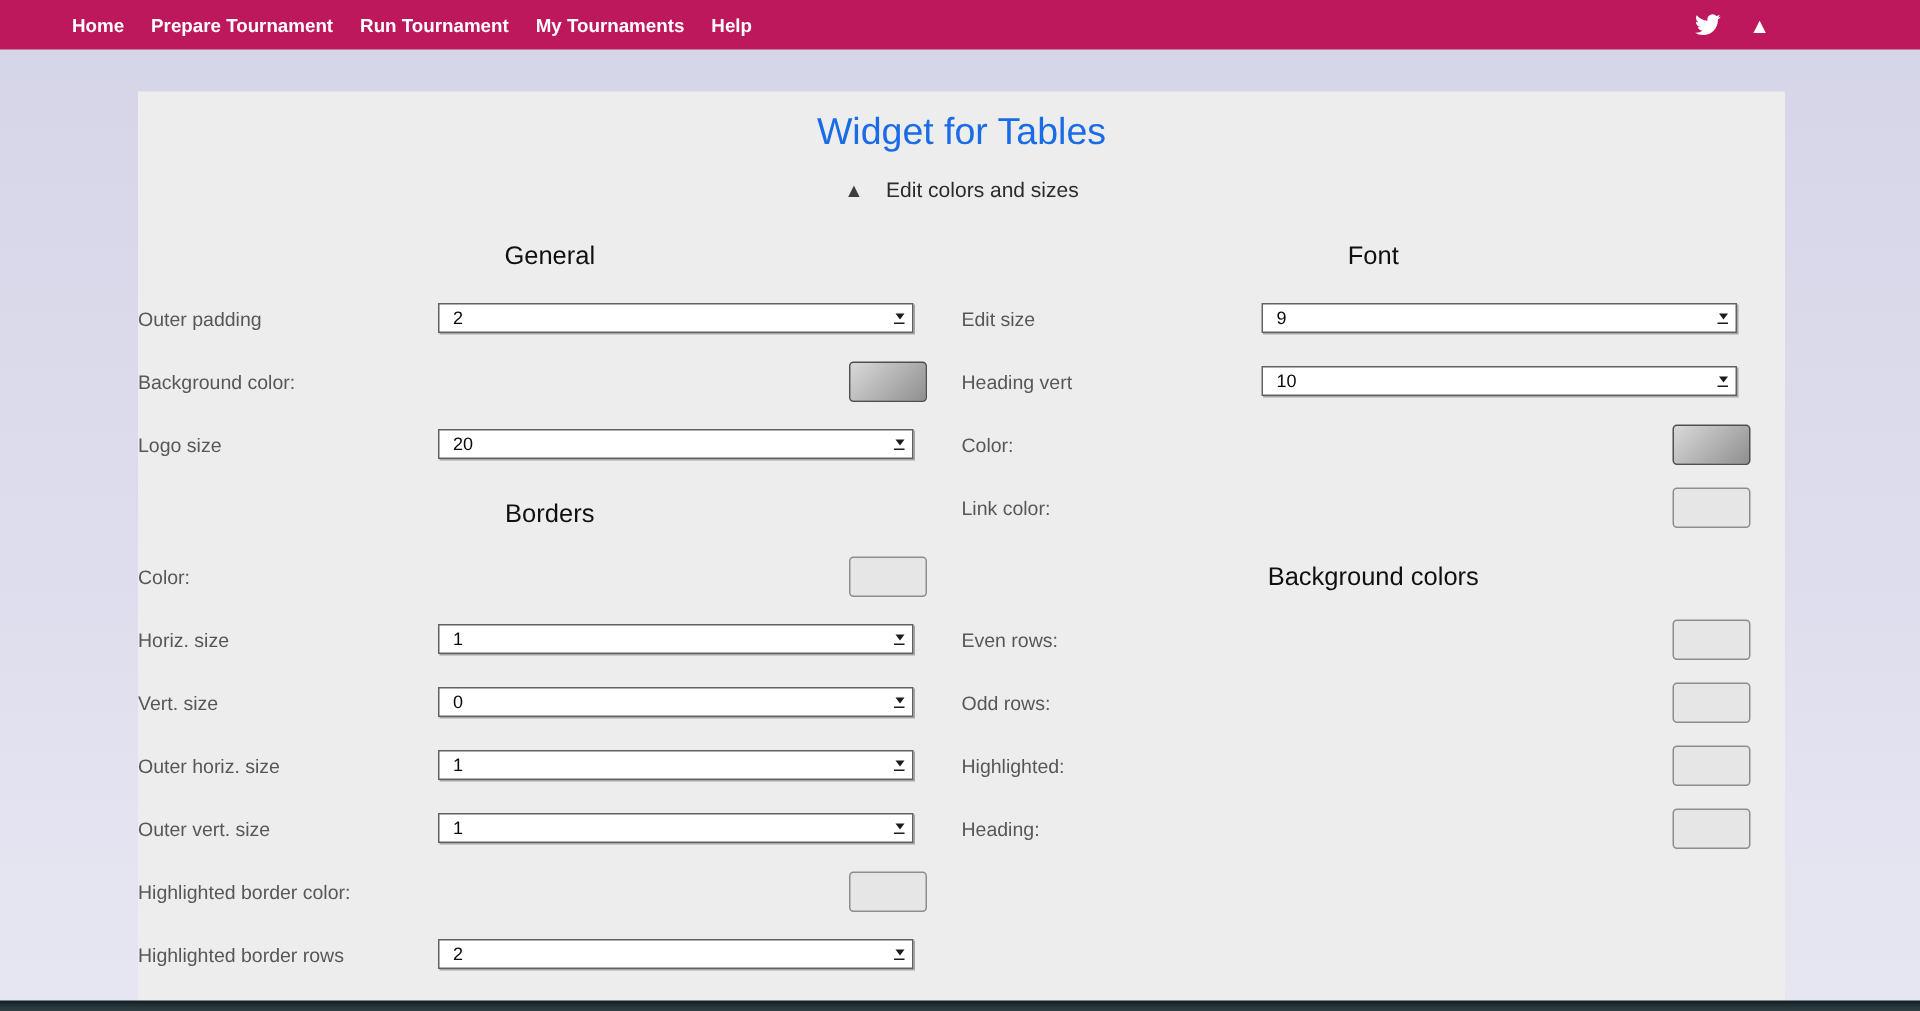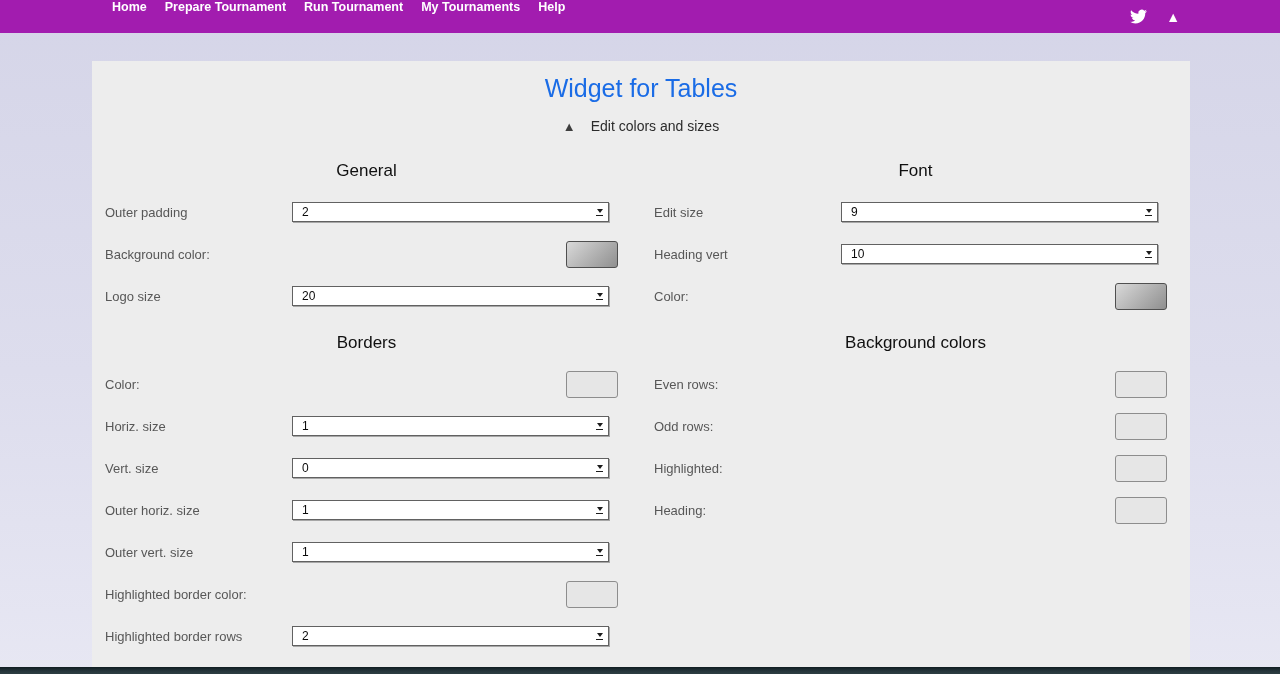--- a/index.html
+++ b/index.html
@@ -6,23 +6,23 @@
   html,body { width:1280px; height:674px; overflow:hidden; }
   body {
     font-family:"Liberation Sans", sans-serif;
     background:linear-gradient(180deg,#d5d5e8 0%,#dddded 55%,#e7e7f3 100%);
     position:relative;
   }
 
   
   .navbar {
     position:absolute; top:0; left:0; width:1280px; height:33px;
-    background:#a21caf;
-    display:flex; 
-    padding-left:112px; z-index:40;
+    background:#be185d;
+    display:flex; align-items:center;
+    padding-left:48px; z-index:40;
   }
   .nav-item {
     color:#fff; font-size:12.5px; font-weight:bold;
     margin-right:18px; cursor:pointer; white-space:nowrap;
   }
   .nav-right { margin-left:auto; display:flex; align-items:center; gap:17px; padding-right:100px; }
   .tw-icon { width:21px; height:17px; display:block; cursor:pointer; }
   .nav-collapse { color:#fff; font-size:14px; line-height:1; cursor:pointer; }
 
   
@@ -46,21 +46,21 @@
   .col { width:549px; }
 
   .section-heading {
     height:40px; line-height:40px; text-align:center;
     font-size:17px; font-weight:normal; color:#101010;
   }
   .section-heading.later { margin-top:6px; }
 
   .row { height:42px; display:flex; align-items:center; }
   .row-label {
-    width:200px; padding-left:13px;
+    width:200px; 
     font-size:13px; color:#575757; white-space:nowrap;
   }
 
   
   .select {
     width:317px; height:20px; background:#fff;
     border:1px solid #616161;
     box-shadow:1px 1px 0 rgba(110,110,110,.55);
     display:flex; align-items:center; cursor:pointer;
   }
@@ -280,20 +280,28 @@
 
       <div class="row">
         <span class="row-label">Color:</span>
         <button class="swatch raised">
           <span class="sw-inner">
             <span class="sw-fill" style="background: rgb(0, 0, 0);"></span>
           </span>
         </button>
       </div>
 
+      <div class="row">
+        <span class="row-label">Link color:</span>
+        <button class="swatch">
+          <span class="sw-inner">
+            <span class="sw-fill" style="background: rgb(26, 108, 230);"></span>
+          </span>
+        </button>
+      </div>
 
       <h2 class="section-heading later">Background colors</h2>
 
       <div class="row">
         <span class="row-label">Even rows:</span>
         <button class="swatch">
           <span class="sw-inner">
             <span class="sw-fill" style="background: rgb(233, 241, 250);"></span>
             <span class="sw-checker"></span>
           </span>

